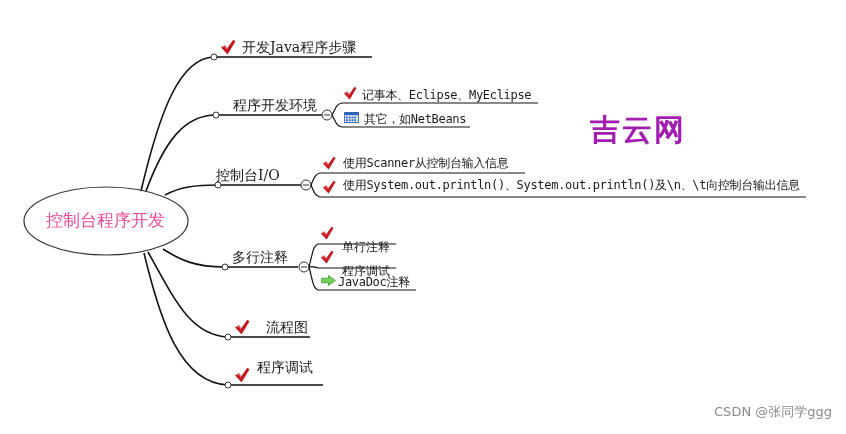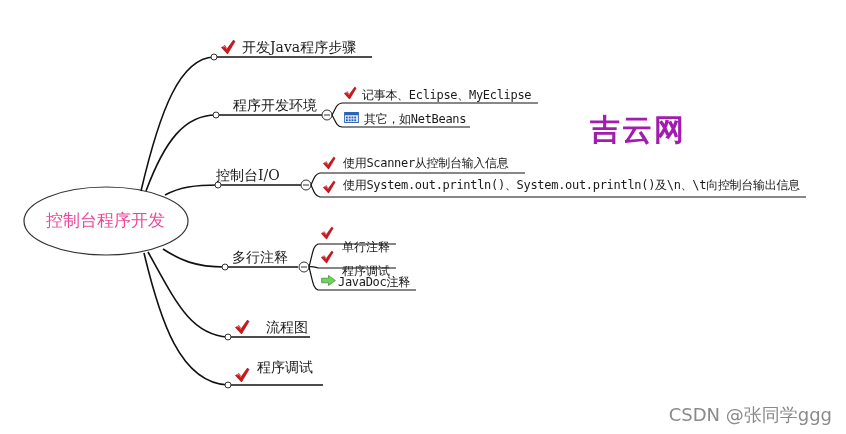--- a/index.html
+++ b/index.html
@@ -7,21 +7,21 @@
            font-family: "DejaVu Serif", "Liberation Serif", serif; color: #222; }
     #canvas { position: absolute; left: 0; top: 0; width: 846px; height: 434px; }
     .lbl { position: absolute; white-space: nowrap; line-height: 1; }
     .main-lbl { font-size: 14px; color: #1a1a1a; }
     .sub-lbl { font-size: 12px; color: #1a1a1a; font-family: "DejaVu Sans Mono", "Liberation Mono", monospace; letter-spacing: -0.3px; }
     .sub-lbl.cjk { font-family: Liberation Serif, serif; letter-spacing: 0; margin-top: 11px; }
     .root-lbl { font-size: 17px; color: #ec4899; font-family: Liberation Serif, serif; }
     .ico { position: absolute; }
     .watermark { position: absolute; left: 590px; top: 110px; font-size: 30px; font-weight: bold;
                  color: #a21caf; font-family: "DejaVu Sans", sans-serif; letter-spacing: 2px; }
-    .credit { position: absolute; right: 14px; top: 403px; font-size: 18px; color: #8a8a8a;
+    .credit { position: absolute; right: 14px; top: 403px; font-size: 13px; color: #8a8a8a;
               font-family: "DejaVu Sans", sans-serif; }
   </style>
 </head>
 <body>
 
 <svg id="canvas" viewBox="0 0 846 434" xmlns="http://www.w3.org/2000/svg">
   <defs>
     <symbol id="chk" viewBox="0 0 16 16">
       <path d="M1.5 8.5 L5 6.5 L7 10 L13.5 1 L15 2.5 L7.5 15 Z" fill="#d0161b" stroke="#8d0c10" stroke-width="0.6"></path>
       <path d="M3 8 L5 7.3 L7 10.3" fill="none" stroke="#ff8a8a" stroke-width="0.8"></path>

